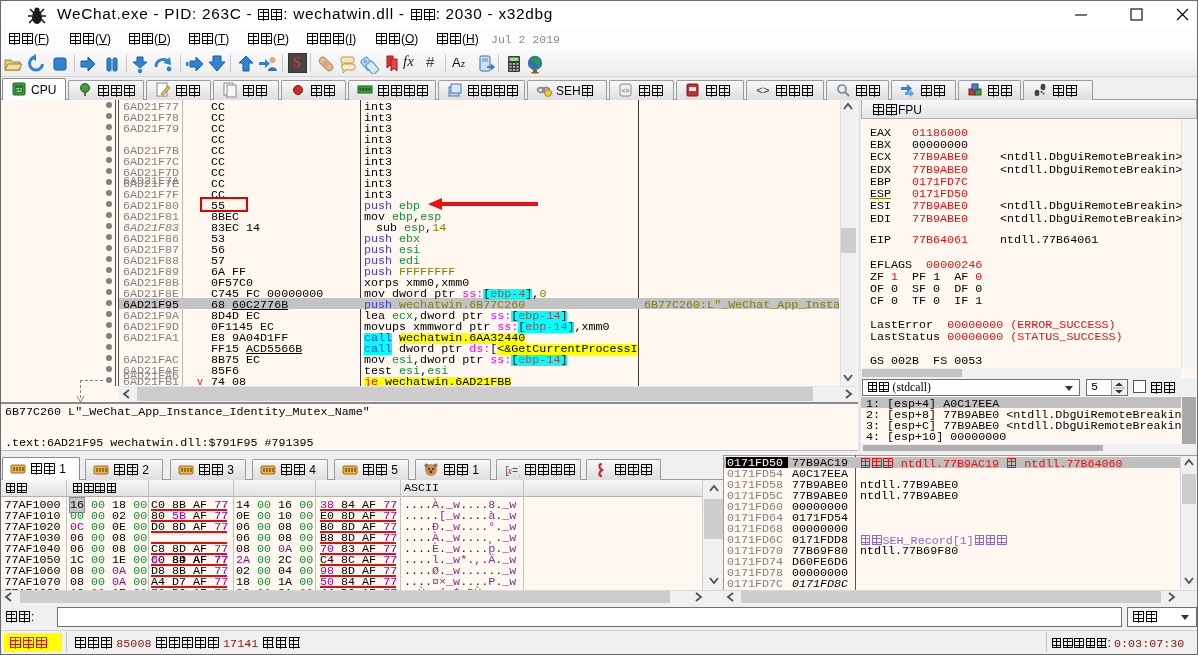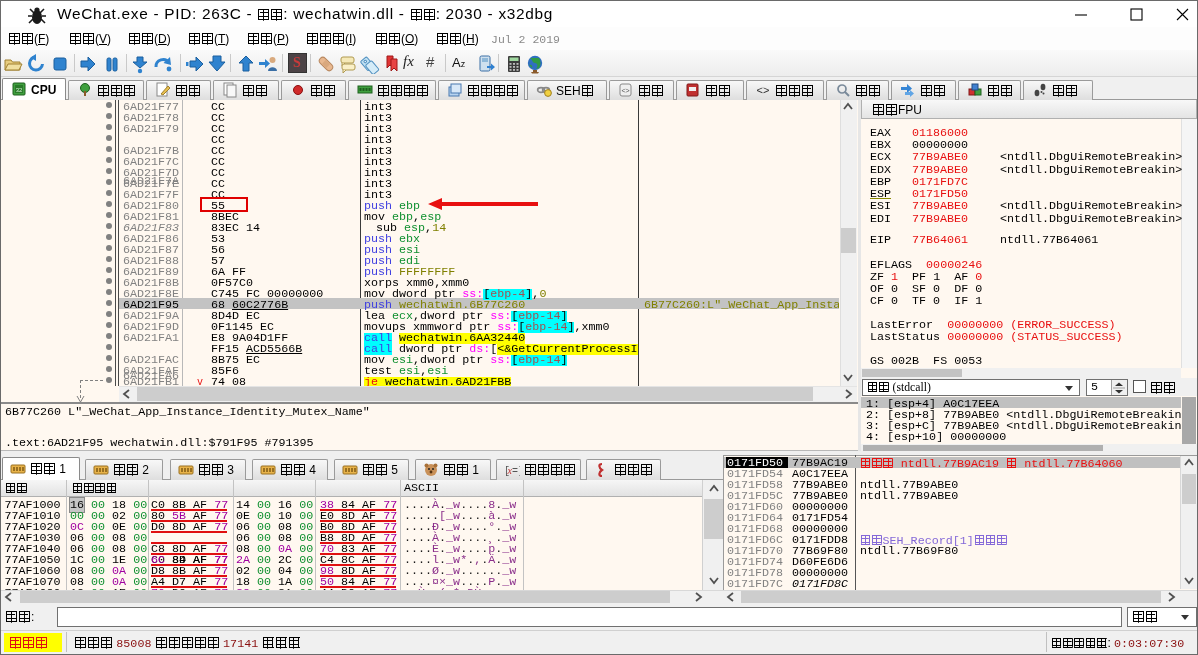--- a/index.html
+++ b/index.html
@@ -159,21 +159,21 @@
     <rect x="8" y="16" width="4" height="2" fill="#8a5a2a"></rect>
     <path d="M6 18 L14 18 L13 19.5 L7 19.5 Z" fill="#8a5a2a"></path>
   </svg>
 <div class="ab" style="left:1px;top:77px;width:1196px;height:23px;background:#f0f0f0;border-bottom:1px solid #9a9a9a;"></div>
 <div class="ab" style="left:2px;top:78px;width:64px;height:22px;background:#fff;border:1px solid #8a8a8a;border-bottom:none;border-radius:2px 2px 0 0;"></div>
 <svg class="ab" style="left:11px;top:81px" width="16" height="16" viewBox="0 0 16 16">
     <rect x="2" y="2" width="12" height="12" rx="1" fill="#3f9f3f" stroke="#1e601e"></rect>
     <rect x="4" y="4" width="8" height="8" fill="#2a7a2a"></rect>
     <text x="8" y="10.5" font-size="6" fill="#d0f0d0" text-anchor="middle" font-family="Liberation Sans">32</text>
   </svg>
-<div class="ab tabtxt" style="left:31px;top:83px;font-weight:bold;">CPU</div>
+<div class="ab tabtxt" style="left:31px;top:83px;">CPU</div>
 <div class="ab" style="left:68px;top:80px;width:76px;height:20px;background:linear-gradient(#f8f8f8,#dedede);border:1px solid #9a9a9a;border-bottom:none;border-radius:2px 2px 0 0;"></div>
 <svg class="ab" style="left:77px;top:82px" width="16" height="16" viewBox="0 0 16 16">
     <circle cx="8" cy="6" r="4.5" fill="#3f9f3f" stroke="#1e601e"></circle>
     <rect x="7" y="9" width="2" height="5" fill="#8a5a2a"></rect>
   </svg>
 <div class="ab tabtxt" style="left:97px;top:84px;"><i class="cj"></i><i class="cj"></i><i class="cj"></i></div>
 <div class="ab" style="left:146px;top:80px;width:65px;height:20px;background:linear-gradient(#f8f8f8,#dedede);border:1px solid #9a9a9a;border-bottom:none;border-radius:2px 2px 0 0;"></div>
 <svg class="ab" style="left:155px;top:82px" width="16" height="16" viewBox="0 0 16 16">
     <rect x="2" y="1" width="10" height="13" fill="#fff" stroke="#888"></rect>
     <path d="M6 12 L13 4 L15 6 L8 13 Z" fill="#e8c050" stroke="#a08030"></path>

